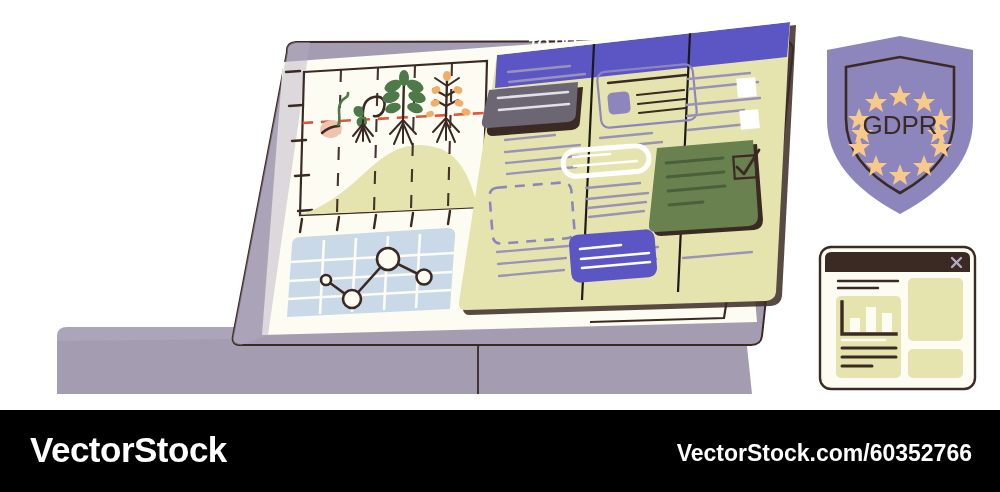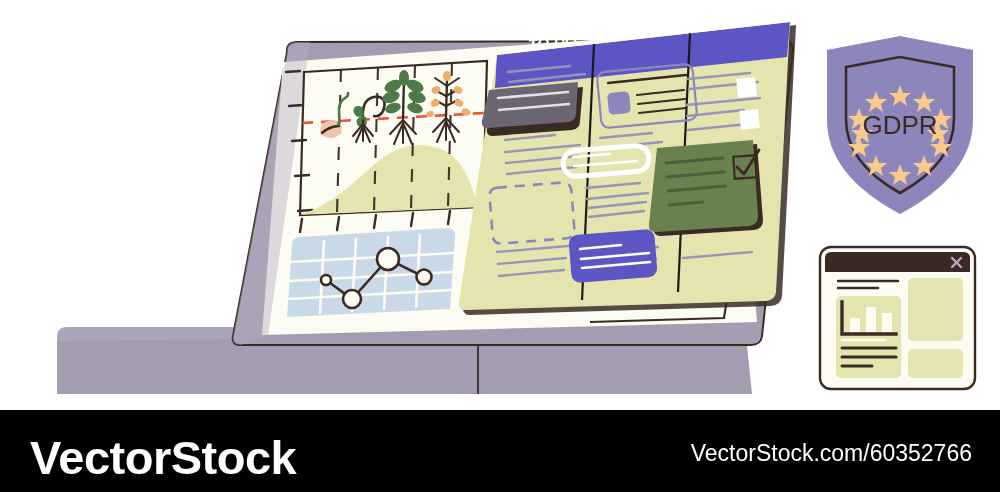--- a/index.html
+++ b/index.html
@@ -11,27 +11,27 @@
   #stage{position:absolute;left:0;top:0;width:1000px;height:492px;}
   .abs{position:absolute;}
 
   
   #footer{
     position:absolute;left:0;top:410px;width:1000px;height:82px;
     background:#000000;
   }
   #footer-logo{
     position:absolute;left:30px;top:20px;
-    color:#ffffff;font-size:47px;font-weight:bold;
+    color:#ffffff;font-size:35px;font-weight:bold;
     letter-spacing:-0.5px;
     font-family:"Liberation Sans", sans-serif;
   }
   #footer-url{
     position:absolute;right:28px;top:30px;
-    color:#ffffff;font-size:23px;font-weight:normal;
+    color:#ffffff;font-size:23px;font-weight:bold;
     font-family:"Liberation Sans", sans-serif;
   }
 
   svg{display:block;}
   text{font-family:"Liberation Sans", sans-serif;}
 </style>
 </head>
 <body>
 
 <div id="stage">

